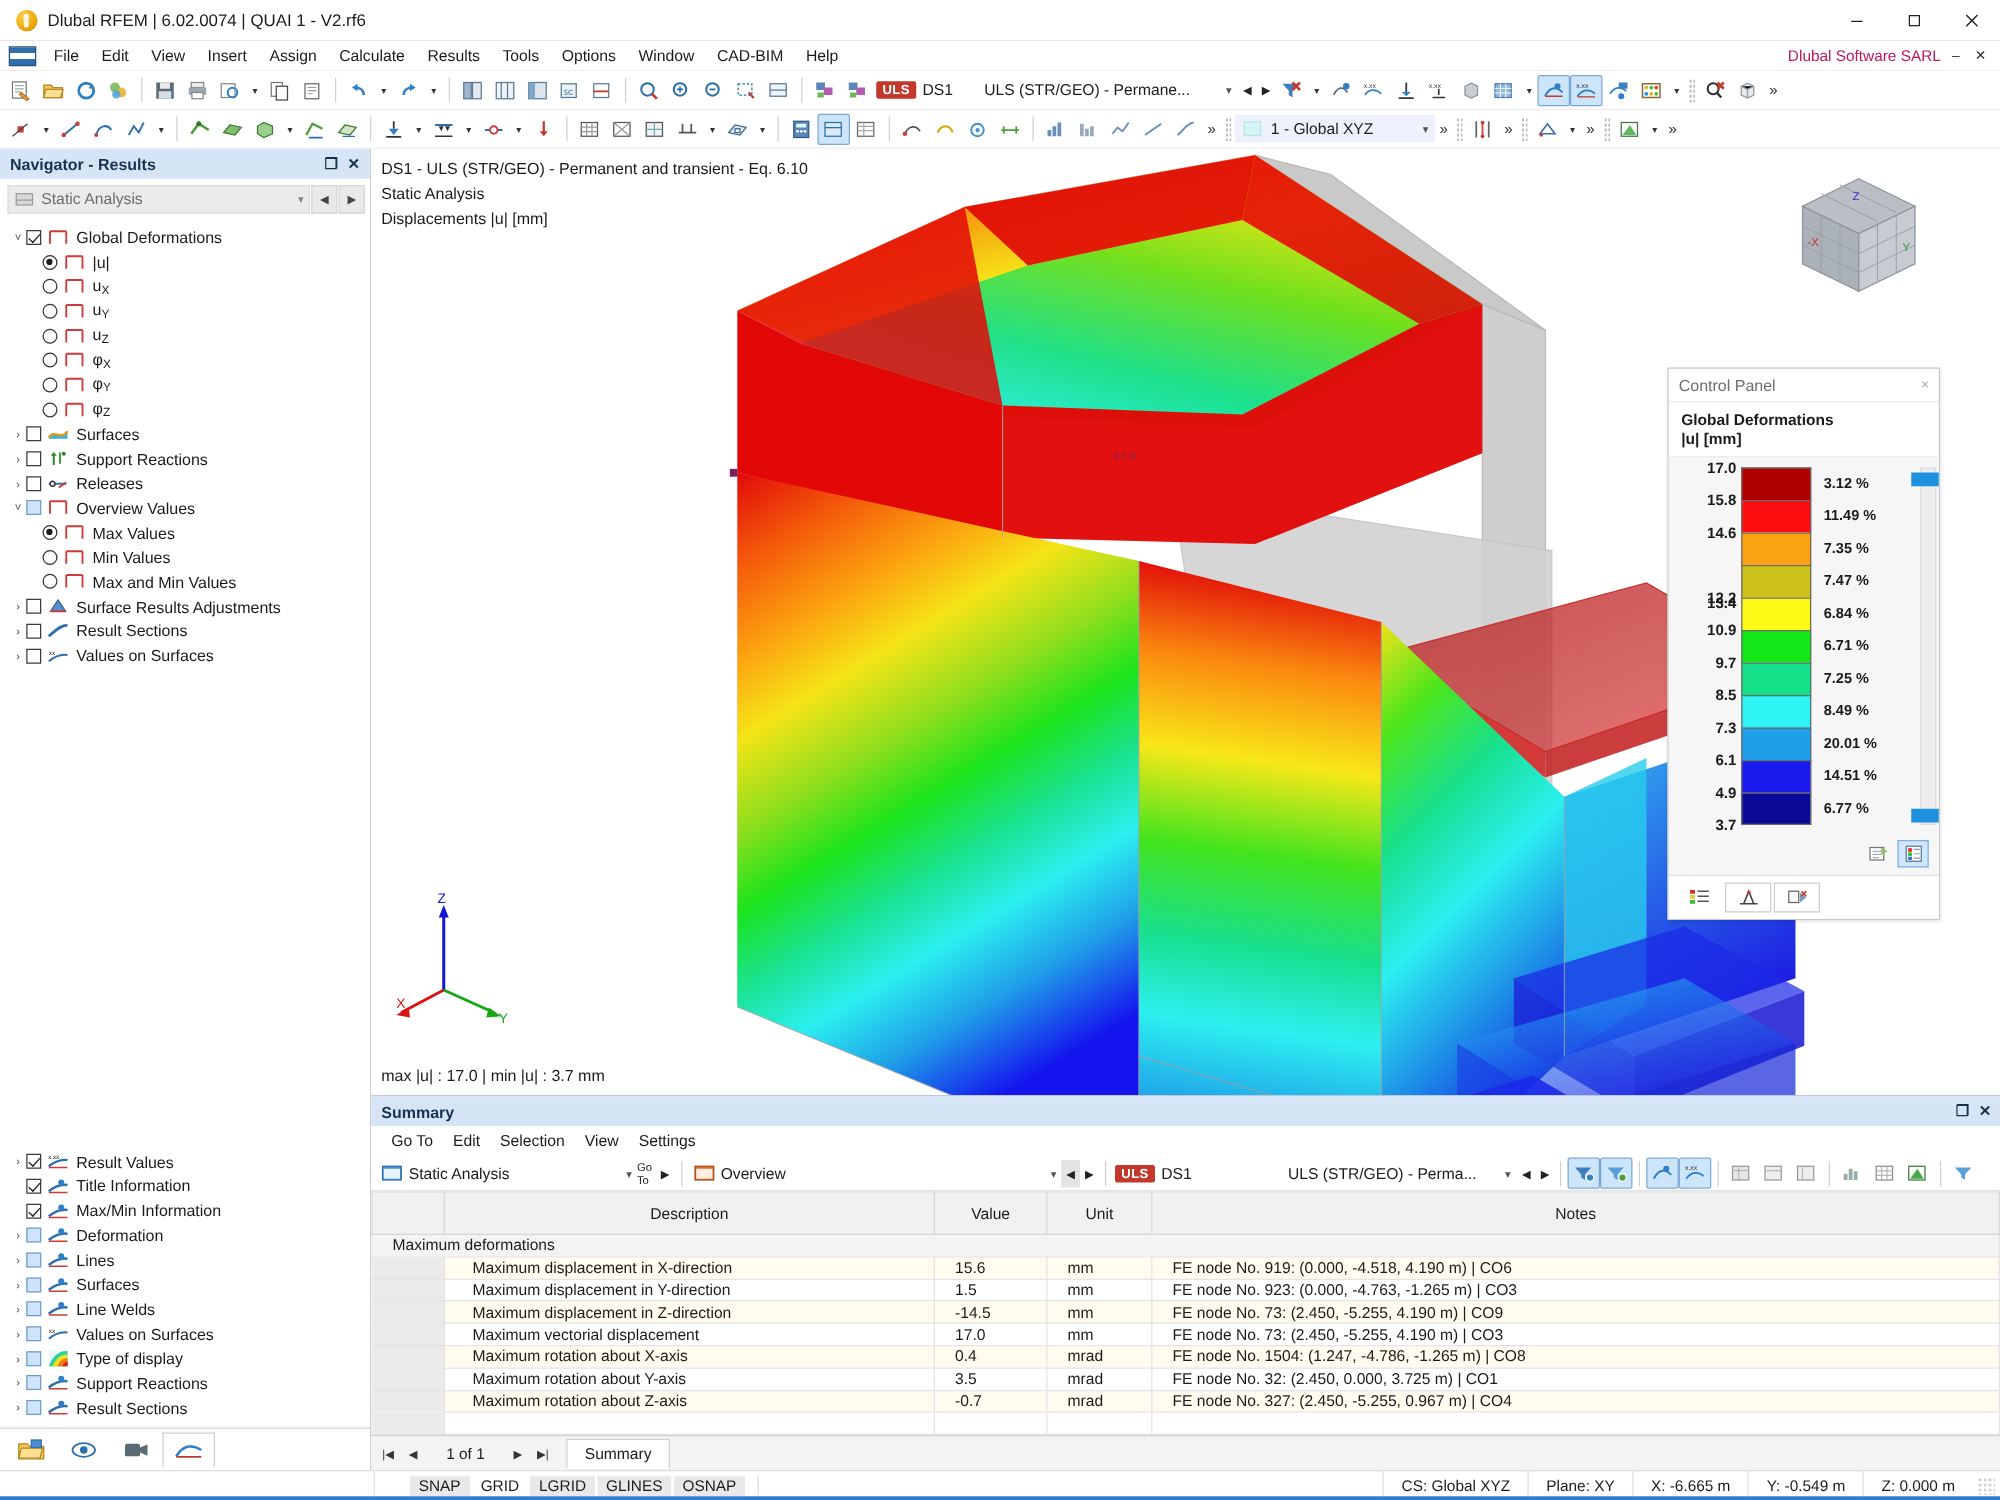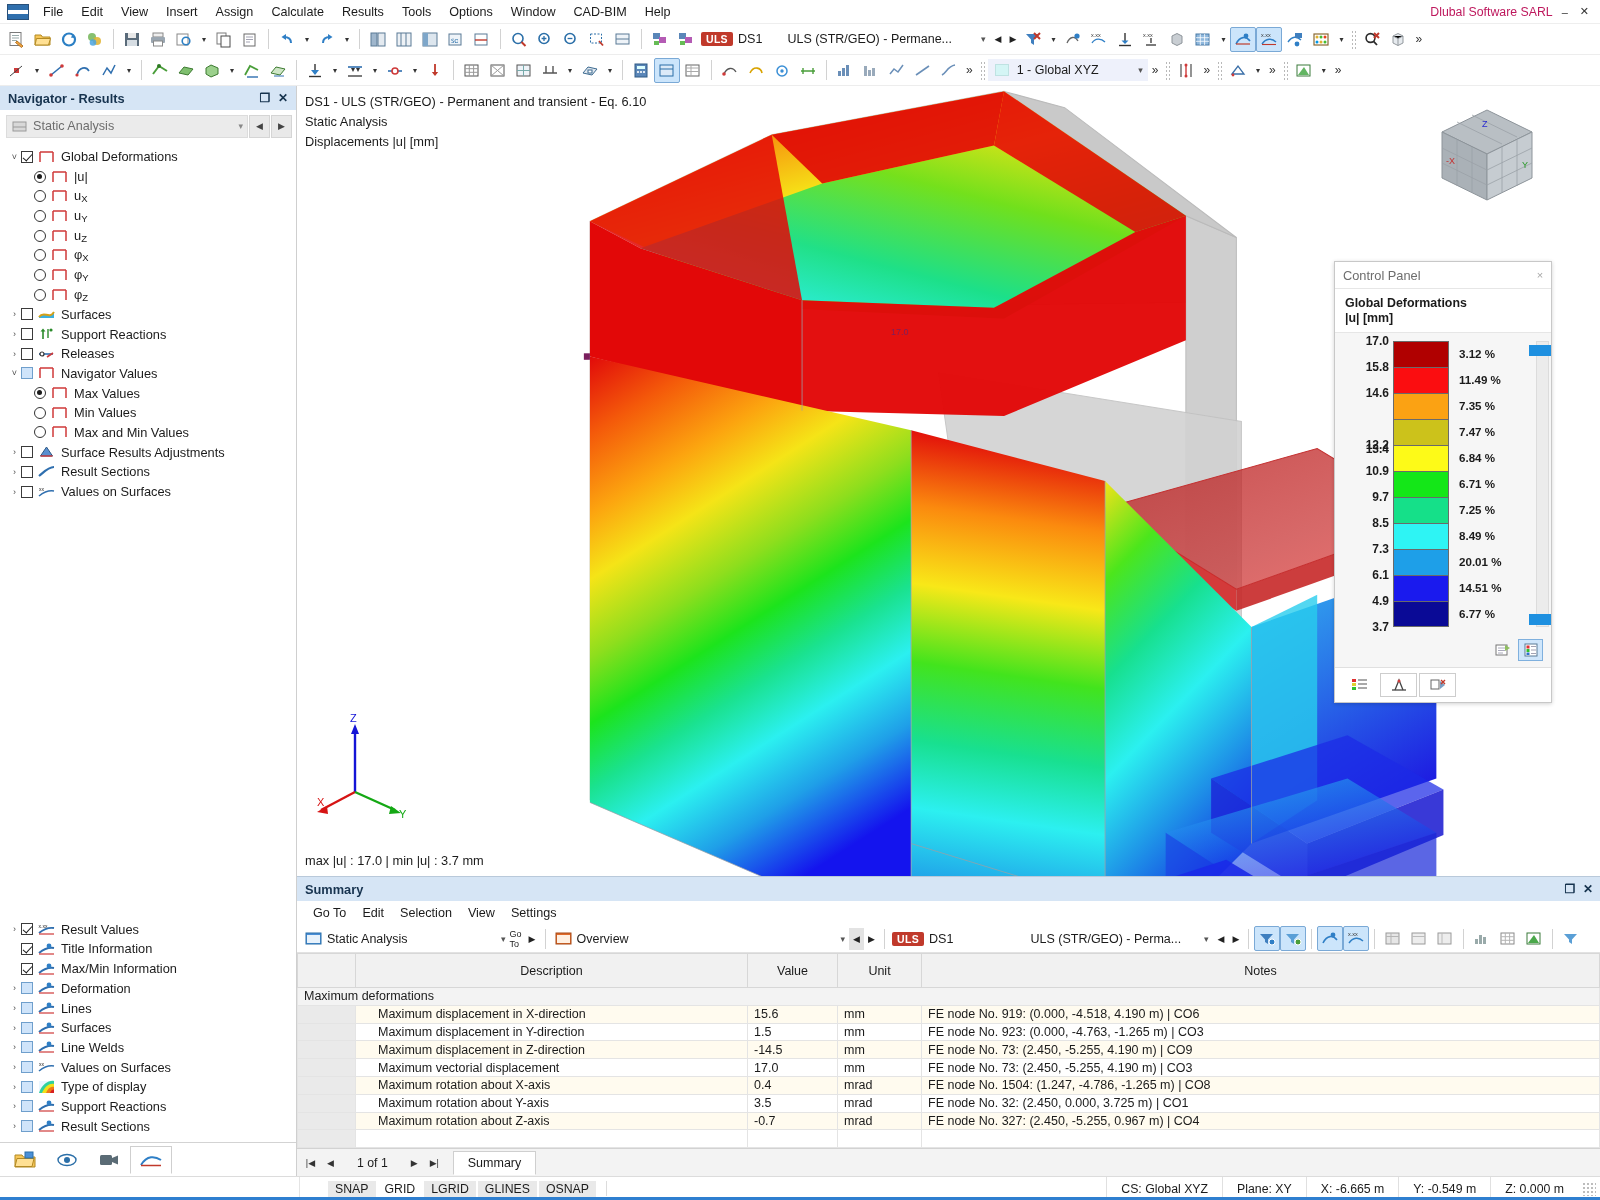--- a/index.html
+++ b/index.html
@@ -214,21 +214,21 @@
   }
   .scombo .sicon { width: 17px; height: 15px; margin-right: 5px; }
   .scombo .sval { white-space: nowrap; }
   .table-wrap { flex: 1; overflow: hidden; background: #fff; position: relative; }
   table.sum { border-collapse: collapse; width: 100%; font-size: 12.5px; table-layout: fixed; }
   table.sum th {
     background: #f1f1f1; border: 1px solid #d7d7d7; font-weight: normal; height: 20px;
     color: #1b1b1b; padding: 0;
   }
   table.sum th.tall { height: 34px; }
-  table.sum td { border: 1px solid #e4e4e4; height: 17.8px; padding: 0 6px; white-space: nowrap; overflow: hidden; }
+  table.sum td { border: 1px solid #e4e4e4; height: 17.8px; padding: 0 16px; white-space: nowrap; overflow: hidden; }
   .c-rowhdr { width: 58px; background: #eaeaea; }
   .c-desc { width: 392px; }
   .c-val { width: 90px; }
   .c-unit { width: 84px; }
   .c-notes { }
   tr.grp td { background: #f3f3f3; font-weight: normal; }
   tr.alt td { background: #fffbef; }
   .ind { padding-left: 22px !important; }
   .sum-foot {
     height: 28px; background: #f3f3f3; border-top: 1px solid #d2d2d2;
@@ -256,20 +256,43 @@
   .grip { width: 14px; height: 14px; margin-right: 4px; margin-left: 4px;
     background-image: radial-gradient(#bdbdbd 1px, transparent 1px);
     background-size: 4px 4px; }
   .blue-underline { height: 3px; background: #2f7fd0; width: 100%; }
 </style>
 </head>
 <body>
 
 <div id="app">
 
+  <div class="titlebar">
+    <div class="tb-icon">
+        <div class="tb-logo"></div>
+      </div>
+    <div class="tb-title">Dlubal RFEM | 6.02.0074 | QUAI 1 - V2.rf6</div>
+    <div class="tb-spacer"></div>
+    <div class="winbtn">
+      <svg width="11" height="11" viewBox="0 0 11 11">
+          <line x1="1" y1="6" x2="10" y2="6" stroke="#222" stroke-width="1"></line>
+        </svg>
+    </div>
+    <div class="winbtn">
+      <svg width="11" height="11" viewBox="0 0 11 11">
+          <rect x="1.5" y="1.5" width="8" height="8" fill="none" stroke="#222" stroke-width="1"></rect>
+        </svg>
+    </div>
+    <div class="winbtn close">
+      <svg width="11" height="11" viewBox="0 0 11 11">
+          <line x1="1" y1="1" x2="10" y2="10" stroke="currentColor" stroke-width="1.1"></line>
+          <line x1="10" y1="1" x2="1" y2="10" stroke="currentColor" stroke-width="1.1"></line>
+        </svg>
+    </div>
+  </div>
 
   <div class="menubar">
     <div class="menu-logo"></div>
     <div class="menu-item">File</div>
     <div class="menu-item">Edit</div>
     <div class="menu-item">View</div>
     <div class="menu-item">Insert</div>
     <div class="menu-item">Assign</div>
     <div class="menu-item">Calculate</div>
     <div class="menu-item">Results</div>
@@ -918,21 +941,21 @@
                 <path d="M9 10l6-4" stroke="#cf3a3a" stroke-width="1.6"></path>
               </svg></span>
             <span class="tlabel">Releases</span>
           </div>
           <div class="tnode">
             <span class="exp">˅</span>
             <span class="chk part"></span>
             <span class="ticon"><svg viewBox="0 0 17 14" width="17" height="14">
                 <path d="M2 2v10M15 2v10M2 2h13" fill="none" stroke="#cf3a3a" stroke-width="1.5"></path>
               </svg></span>
-            <span class="tlabel">Navigator Values</span>
+            <span class="tlabel">Overview Values</span>
           </div>
           <div class="tnode indent1">
             <span class="radio on"></span>
             <span class="ticon"><svg viewBox="0 0 17 14" width="17" height="14">
                 <path d="M2 2v10M15 2v10M2 2h13" fill="none" stroke="#cf3a3a" stroke-width="1.5"></path>
               </svg></span>
             <span class="tlabel">Max Values</span>
           </div>
           <div class="tnode indent1">
             <span class="radio"></span>

